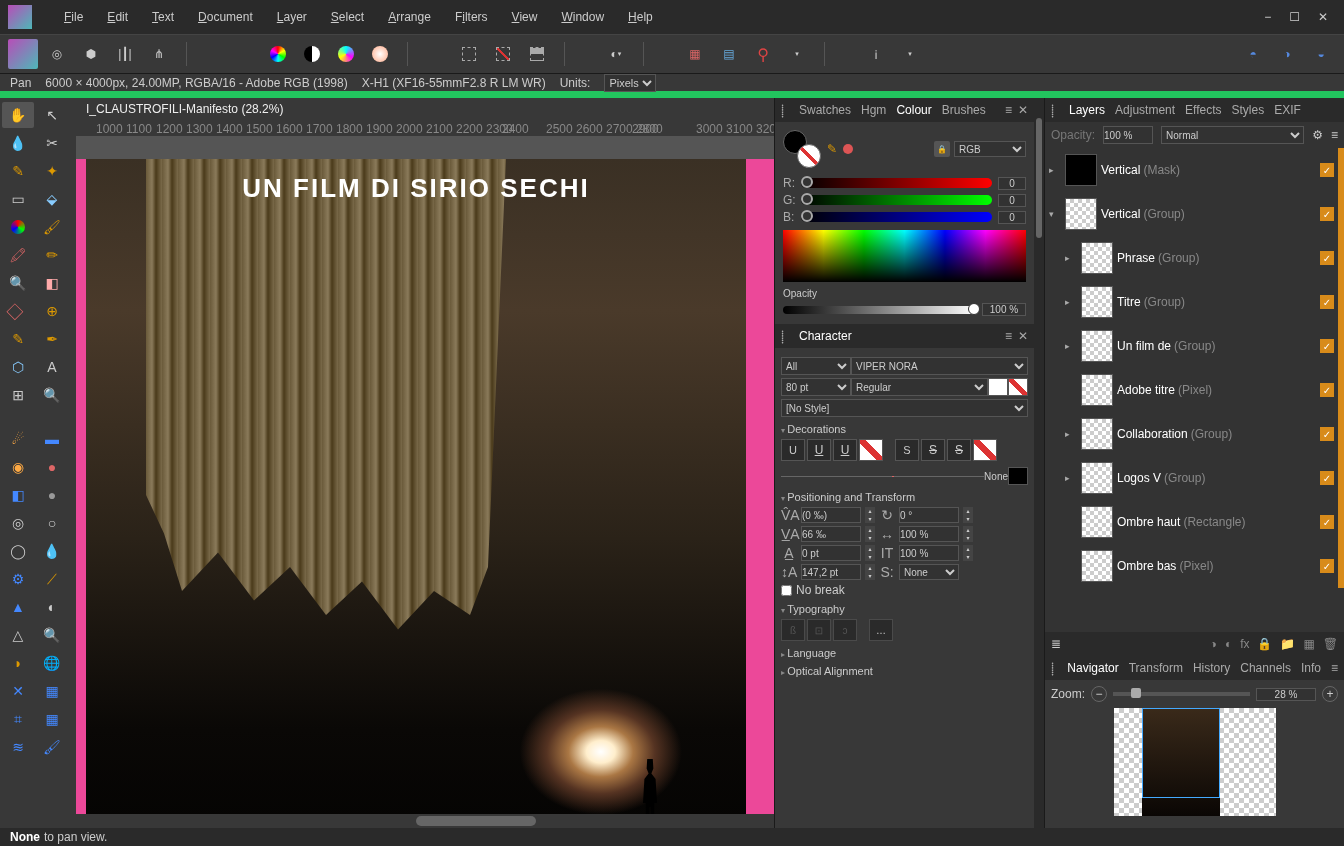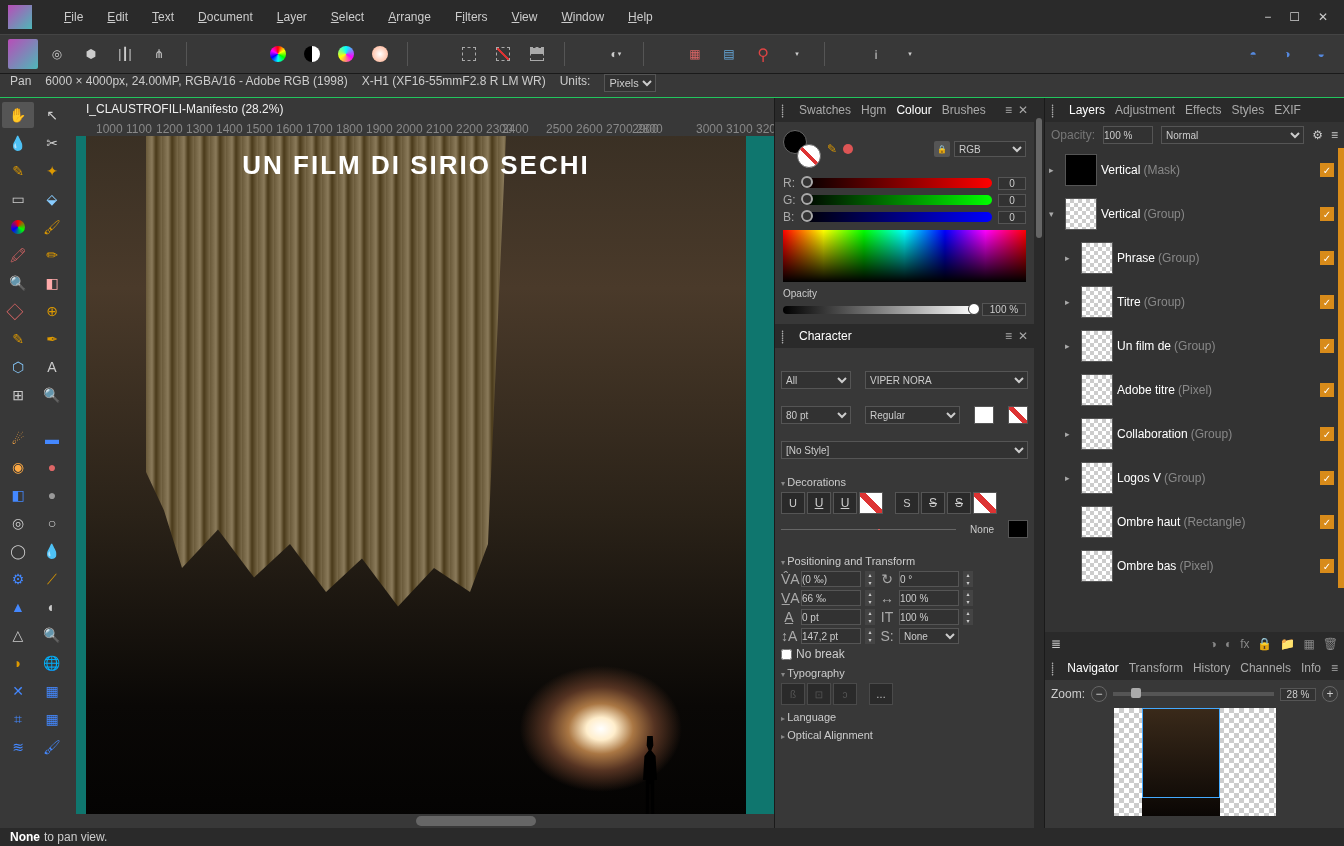--- a/index.html
+++ b/index.html
@@ -7,31 +7,31 @@
 .menubar { height:34px; background:#2a2a2a; display:flex; align-items:center; padding:0 8px; }
 .app-icon { width:24px; height:24px; background:linear-gradient(135deg,#b84db8,#4db8b8); margin-right:20px; }
 .menu-item { padding:0 12px; height:100%; display:flex; align-items:center; cursor:pointer; }
 .menu-item u { text-decoration:underline; }
 .win-controls { margin-left:auto; display:flex; gap:18px; padding-right:8px; font-size:14px; }
 .toolbar { height:40px; background:#383838; display:flex; align-items:center; padding:0 8px; gap:4px; border-top:1px solid #444; border-bottom:1px solid #1a1a1a; }
 .tool-btn { width:30px; height:30px; display:flex; align-items:center; justify-content:center; cursor:pointer; border-radius:2px; }
 .tool-btn.active { background:#555; }
 .toolbar-sep { width:1px; height:24px; background:#555; margin:0 8px; }
 .spacer { flex:1; }
-.infobar { height:24px; background:#383838; display:flex; align-items:flex-start; padding:0 10px; gap:14px; font-size:11px; border-bottom:1px solid #22c55e; }
+.infobar { height:24px; background:#383838; display:flex; align-items:center; padding:0 10px; gap:14px; font-size:11px; border-bottom:7px solid #22c55e; }
 .infobar select { background:#323232; color:#ccc; border:1px solid #555; font-size:11px; height:18px; }
 .work { display:flex; height:730px; }
 .tools-left { width:76px; background:#383838; display:flex; flex-wrap:wrap; align-content:flex-start; padding:4px 2px; gap:2px; }
 .ltool { width:32px; height:26px; display:flex; align-items:center; justify-content:center; cursor:pointer; border-radius:2px; font-size:14px; }
 .ltool.active { background:#555; }
 .canvas-wrap { flex:1; background:#555; display:flex; flex-direction:column; min-width:0; }
 .canvas-tab { height:22px; background:#383838; display:flex; align-items:center; padding:0 10px; color:#eee; font-size:11px; }
 .ruler-h { height:16px; background:#383838; position:relative; overflow:hidden; font-size:8px; color:#888; }
 .ruler-h span { position:absolute; top:2px; }
-.canvas { flex:1; background:#0f766e; position:relative; overflow:hidden; }
+.canvas { flex:1; background:#ec4899; position:relative; overflow:hidden;margin-top:23px; }
 .photo { position:absolute; left:10px; top:0; width:660px; height:760px; background:radial-gradient(ellipse 180px 140px at 78% 78%, #fff 0%, #ffeecc 8%, #aa7744 18%, #553322 30%, transparent 45%), linear-gradient(180deg,#3a3024 0%, #4a3a2a 20%, #2a2218 50%, #0a0806 75%, #000 100%); }
 .stalactite { position:absolute; top:0; left:60px; width:360px; height:480px; background:repeating-linear-gradient(90deg,#6a5a3a 0,#8a7a5a 6px,#4a3a1a 10px,#7a6a4a 16px); clip-path:polygon(0 0,100% 0,95% 85%,90% 95%,80% 90%,70% 98%,60% 88%,50% 95%,40% 85%,30% 92%,20% 82%,10% 90%,5% 78%,0 70%); }
 .person { position:absolute; bottom:80px; left:550px; width:28px; height:80px; background:#000; clip-path:polygon(40% 0,60% 0,62% 12%,55% 18%,70% 25%,75% 55%,65% 55%,65% 100%,55% 100%,52% 60%,48% 60%,45% 100%,35% 100%,35% 55%,25% 55%,30% 25%,45% 18%,38% 12%); }
 .film-title { position:absolute; top:14px; left:0; width:100%; text-align:center; color:#fff; font-weight:bold; font-size:26px; letter-spacing:2px; font-family:Impact,sans-serif; }
 .scrollbar-h { height:14px; background:#383838; position:relative; }
 .scrollbar-h .thumb { position:absolute; left:340px; width:120px; height:10px; top:2px; background:#666; border-radius:5px; }
 .panel-col { width:260px; background:#383838; display:flex; flex-direction:column; border-left:1px solid #1a1a1a; }
 .panel-col.right { width:300px; }
 .panel-tabs { height:24px; background:#2a2a2a; display:flex; align-items:center; padding:0 6px; gap:10px; font-size:11px; }
 .panel-tabs span { cursor:pointer; color:#aaa; }
@@ -55,21 +55,21 @@
 .slider.blue { background:linear-gradient(90deg,#000,#00f); }
 .slider .knob { position:absolute; left:0; top:-2px; width:12px; height:12px; border-radius:50%; background:#333; border:2px solid #aaa; }
 .slider-row input { width:28px; background:#323232; color:#ccc; border:1px solid #555; font-size:10px; text-align:center; }
 .hue-box { height:52px; margin:6px 0; background:linear-gradient(90deg,#f00,#ff0,#0f0,#0ff,#00f,#f0f,#f00); position:relative; }
 .hue-box::before { content:''; position:absolute; inset:0; background:linear-gradient(transparent,#000); }
 .opacity-row { display:flex; align-items:center; gap:6px; font-size:10px; }
 .opacity-row .track { flex:1; height:8px; background:linear-gradient(90deg,#000,#fff); border-radius:4px; position:relative; }
 .opacity-row .track .knob { position:absolute; right:-4px; top:-3px; width:12px; height:12px; border-radius:50%; background:#fff; border:1px solid #333; }
 .opacity-row input { width:44px; background:#323232; color:#ccc; border:1px solid #555; font-size:10px; text-align:center; }
 .char-body { padding:6px; font-size:11px; }
-.char-row { display:flex; gap:14px; margin:17px 0; }
+.char-row { display:flex; gap:0; margin:3px 0; }
 .char-row select,.char-row input { background:#323232; color:#ccc; border:1px solid #555; font-size:10px; height:18px; flex:1; }
 .char-row .sw { width:20px; height:18px; border:1px solid #555; }
 .sect-hdr { font-size:11px; color:#ccc; margin:6px 0 4px; cursor:pointer; }
 .sect-hdr::before { content:'▾ '; font-size:8px; color:#888; }
 .sect-hdr.collapsed::before { content:'▸ '; }
 .deco-row { display:flex; gap:2px; }
 .deco-btn { width:24px; height:22px; background:#2a2a2a; border:1px solid #555; display:flex; align-items:center; justify-content:center; font-size:11px; cursor:pointer; }
 .deco-btn.strike { background:linear-gradient(45deg,transparent 40%,#d33 40%,#d33 60%,transparent 60%),#fff; }
 .pos-row { display:flex; gap:4px; margin:3px 0; align-items:center; }
 .pos-row .icon { width:16px; font-size:14px; color:#aaa; text-align:center; }
@@ -92,21 +92,21 @@
 .layer .lbl b { color:#fff; font-weight:normal; }
 .layer .lbl i { color:#888; font-style:normal; }
 .layer .chk2 { width:14px; height:14px; background:#d88b1a; display:flex; align-items:center; justify-content:center; color:#fff; font-size:10px; }
 .layer.indent { padding-left:20px; }
 .layers-foot { height:24px; background:#2a2a2a; display:flex; align-items:center; padding:0 6px; gap:10px; font-size:11px; }
 .layers-foot .right-icons { margin-left:auto; display:flex; gap:8px; color:#888; }
 .nav-body { padding:6px; }
 .zoom-row { display:flex; align-items:center; gap:6px; font-size:10px; }
 .zoom-row .track { flex:1; height:4px; background:#555; position:relative; }
 .zoom-row .track .knob { position:absolute; left:18px; top:-4px; width:10px; height:10px; background:#aaa; border-radius:2px; }
-.zoom-row input { width:36px; background:#323232; color:#ccc; border:1px solid #555; font-size:10px; text-align:center; }
+.zoom-row input { width:60px; background:#323232; color:#ccc; border:1px solid #555; font-size:10px; text-align:center; }
 .zoom-row .zbtn { width:16px; height:16px; border:1px solid #666; border-radius:50%; display:flex; align-items:center; justify-content:center; cursor:pointer; }
 .nav-thumb { width:162px; height:108px; margin:6px auto; background:repeating-conic-gradient(#ccc 0 25%,#fff 0 50%) 0 0/10px 10px; position:relative; }
 .nav-thumb .img { position:absolute; left:28px; top:0; width:78px; height:108px; background:linear-gradient(#3a2a1a,#0a0604); }
 .nav-thumb .view { position:absolute; left:28px; top:0; width:78px; height:90px; border:1px solid #4af; }
 .statusbar { position:absolute; bottom:0; left:0; right:0; height:18px; background:#2a2a2a; padding:0 10px; font-size:11px; display:flex; align-items:center; }
 .statusbar b { color:#fff; margin-right:4px; font-weight:bold; }
 .right-scroll { width:10px; background:#2a2a2a; position:relative; }
 .right-scroll .thumb { position:absolute; top:20px; width:6px; left:2px; height:120px; background:#666; border-radius:3px; }
 </style>
 </head>

